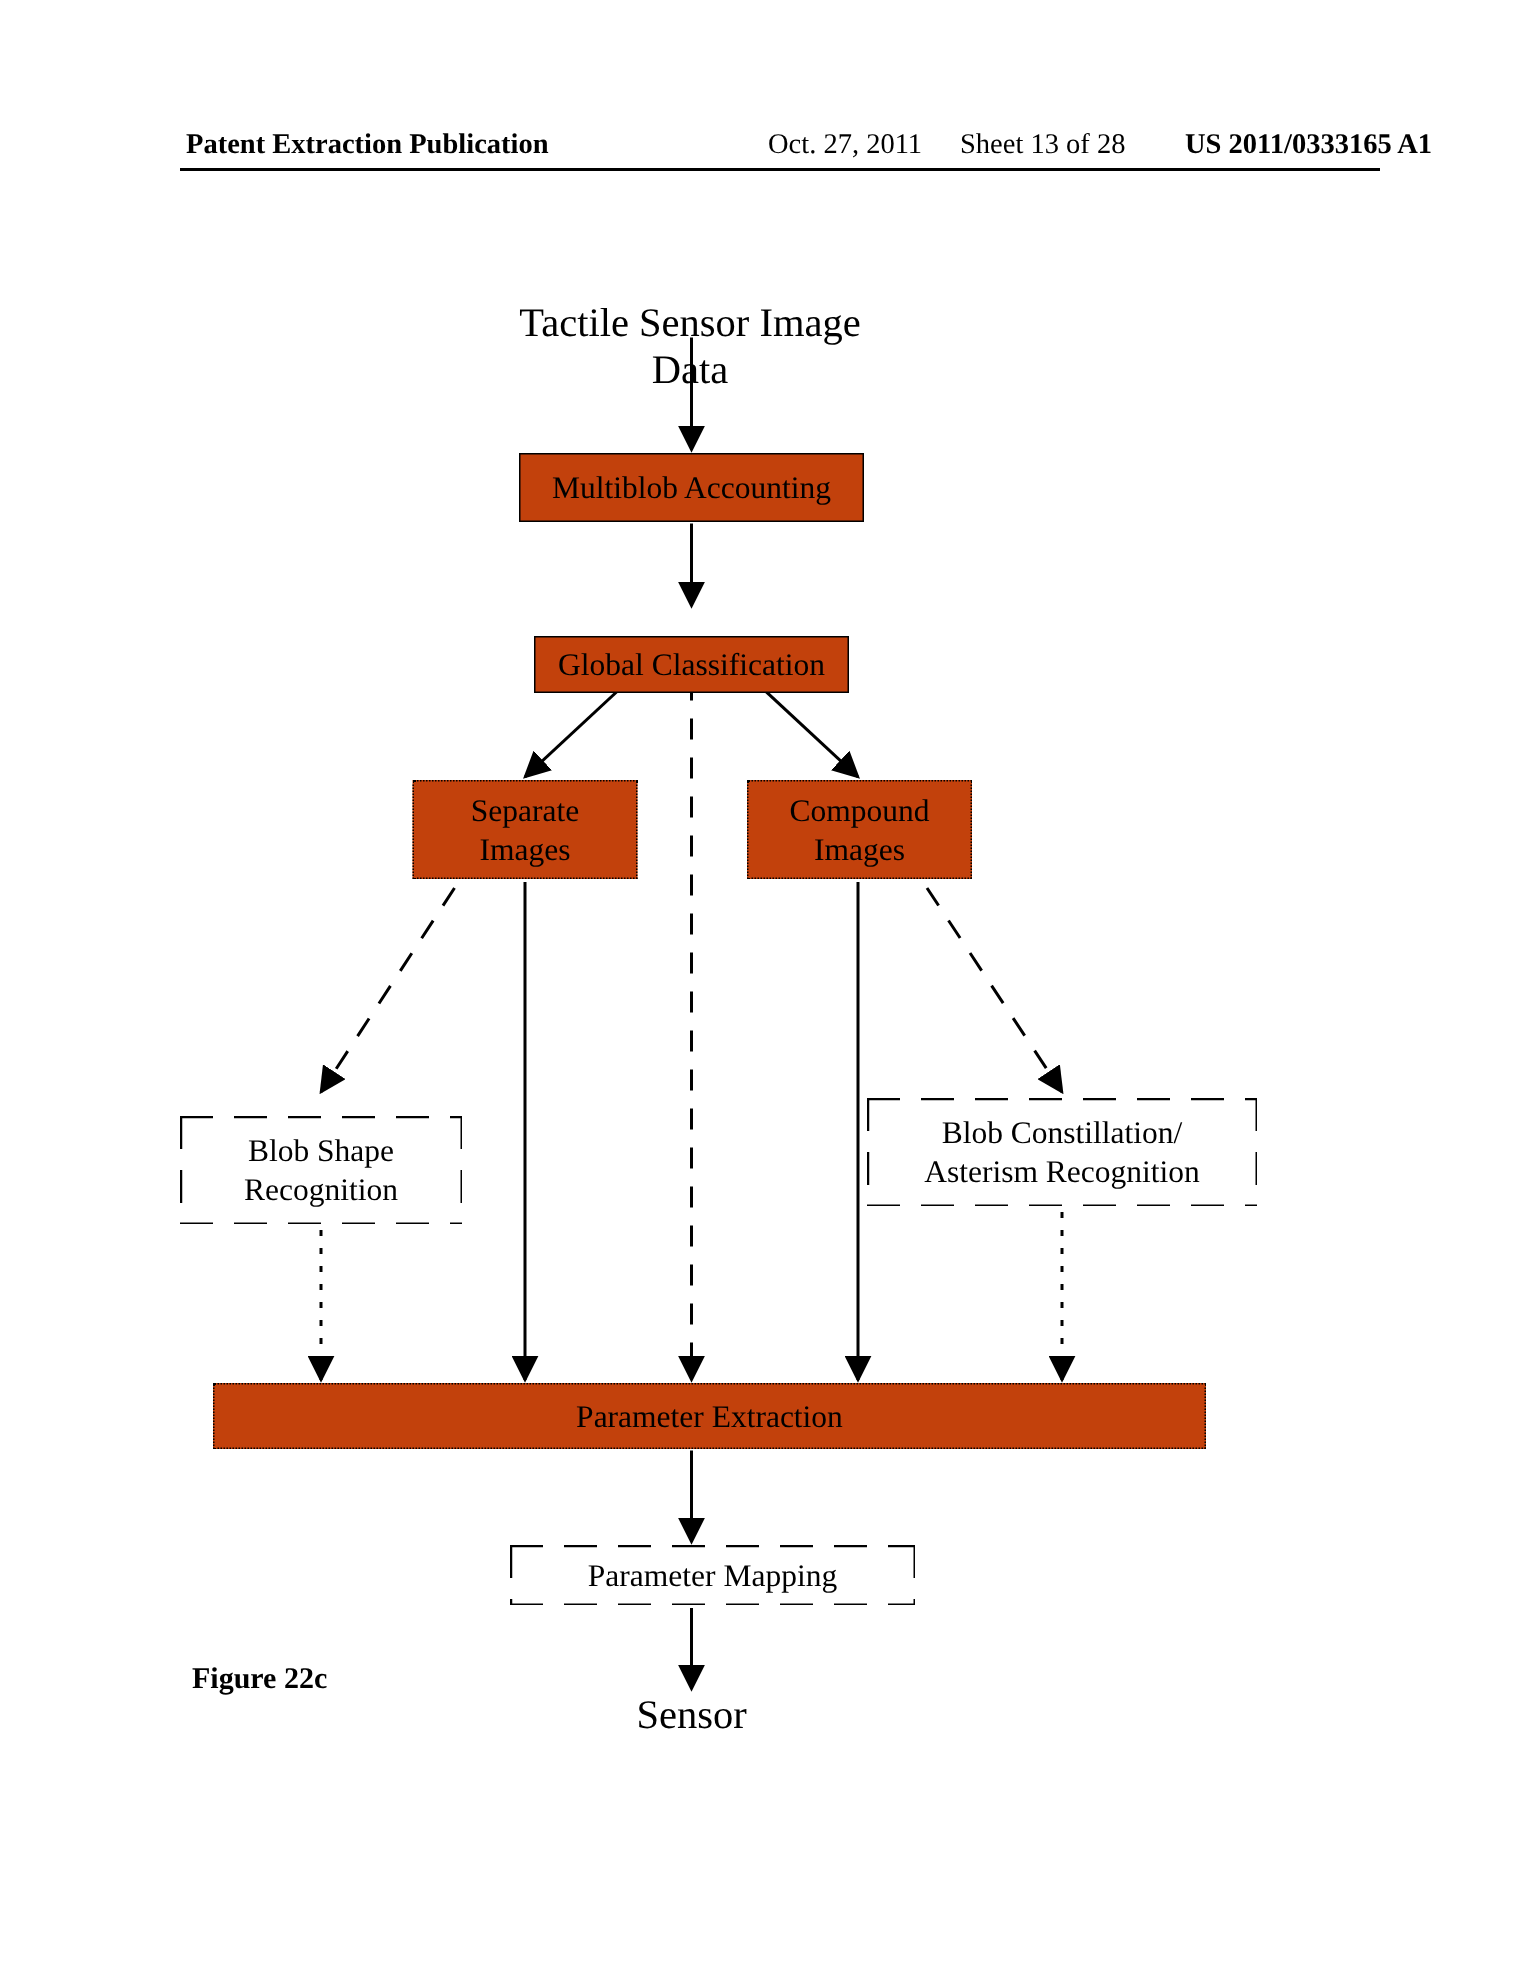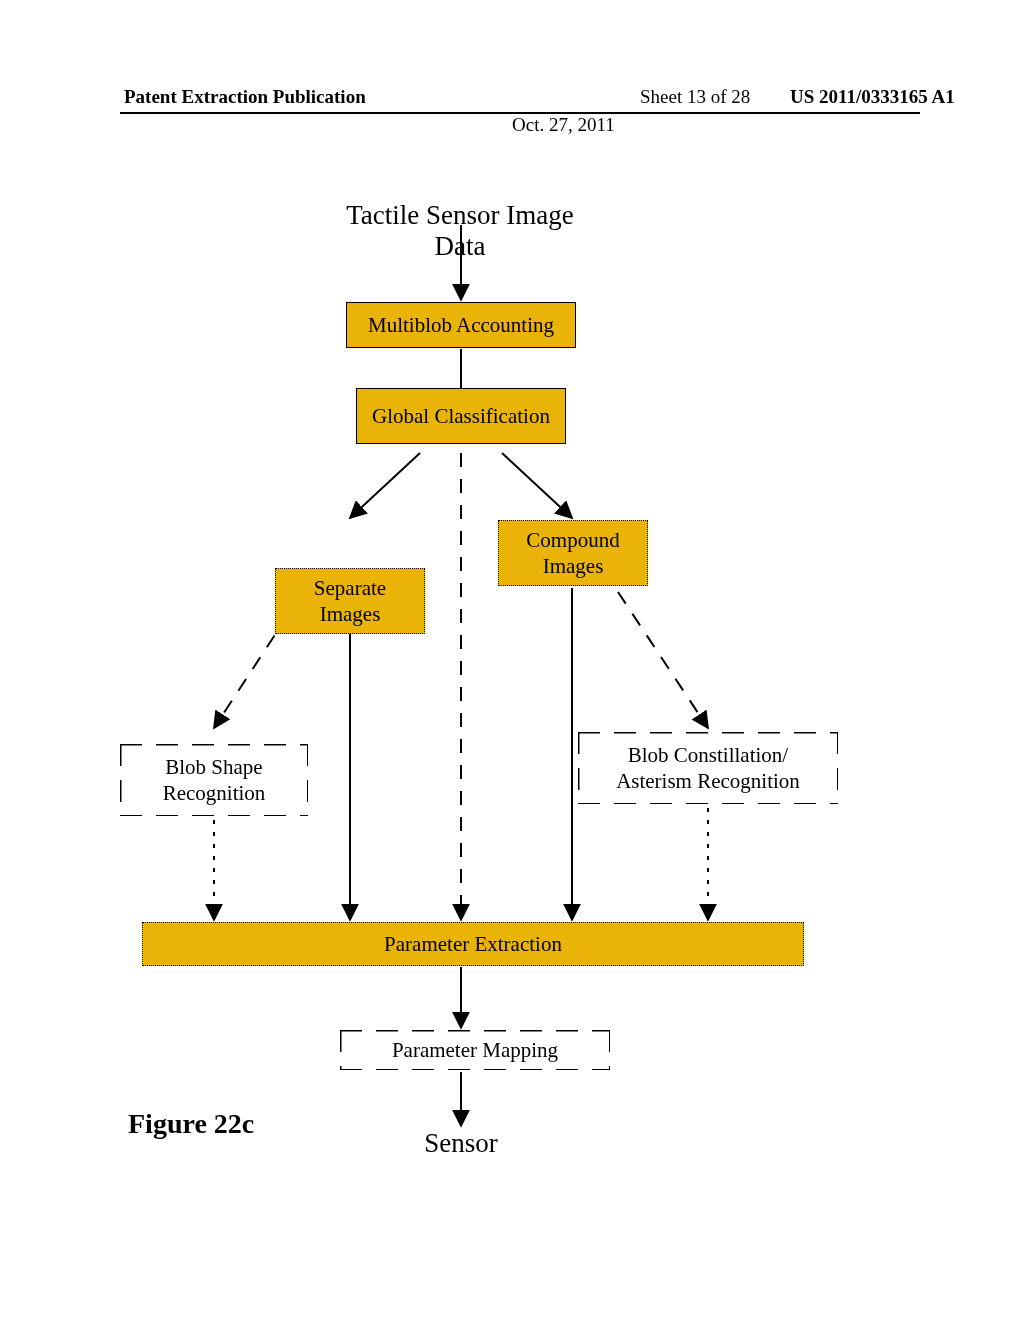--- a/index.html
+++ b/index.html
@@ -19,42 +19,41 @@
     font-size: 19px;
   }
   .header-left {
     position: absolute;
     left: 124px;
     font-weight: bold;
   }
   .header-date {
     position: absolute;
     left: 512px;
-    margin-top: 28px;
   }
   .header-sheet {
     position: absolute;
     left: 640px;
   }
   .header-pub {
     position: absolute;
     left: 790px;
     font-weight: bold;
   }
   .hr {
     position: absolute;
     top: 112px;
     left: 120px;
     width: 800px;
     height: 2px;
     background: #000;
   }
   .node {
     position: absolute;
-    background: #eab308;
+    background: #c2410c;
     text-align: center;
     font-size: 21px;
     display: flex;
     align-items: center;
     justify-content: center;
     line-height: 1.25;
   }
   .solid-box { border: 1px solid #000; }
   .dotted-box { border: 1px dotted #000; }
   .dashed-box {
@@ -76,21 +75,21 @@
   svg.edges {
     position: absolute;
     top: 0; left: 0;
     width: 1024px; height: 1320px;
     pointer-events: none;
   }
 
   .figlabel {
     position: absolute;
     font-weight: bold;
-    font-size: 28px;
+    font-size: 20px;
   }
 </style>
 </head>
 <body>
 
 <div class="header">
   <span class="header-left">Patent Extraction Publication</span>
   <span class="header-date">Oct. 27, 2011</span>
   <span class="header-sheet">Sheet 13 of 28</span>
   <span class="header-pub">US 2011/0333165 A1</span>
@@ -130,25 +129,25 @@
 
   <line x1="461" y1="1072" x2="461" y2="1126" stroke="#000" stroke-width="2" marker-end="url(#arrow)"></line>
 </svg>
 
 <div class="label" style="left:340px; top:200px; width:240px;">Tactile Sensor Image Data</div>
 
 <div class="node solid-box" style="left:346px; top:302px; width:230px; height:46px;">
   <span>Multiblob Accounting</span>
 </div>
 
-<div class="node solid-box" style="left:356px; top:388px; width:210px; height:56px;">
+<div class="node solid-box" style="left:356px; top:424px; width:210px; height:38px;">
   <span>Global Classification</span>
 </div>
 
-<div class="node dotted-box" style="left:275px; top:520px; width:150px; height:66px; white-space:pre-line;margin-top:48px;">
+<div class="node dotted-box" style="left:275px; top:520px; width:150px; height:66px; white-space:pre-line;">
   <span>Separate
 Images</span>
 </div>
 
 <div class="node dotted-box" style="left:498px; top:520px; width:150px; height:66px; white-space:pre-line;">
   <span>Compound
 Images</span>
 </div>
 
 <div class="node dashed-box" style="left:120px; top:744px; width:188px; height:72px; white-space:pre-line;">

